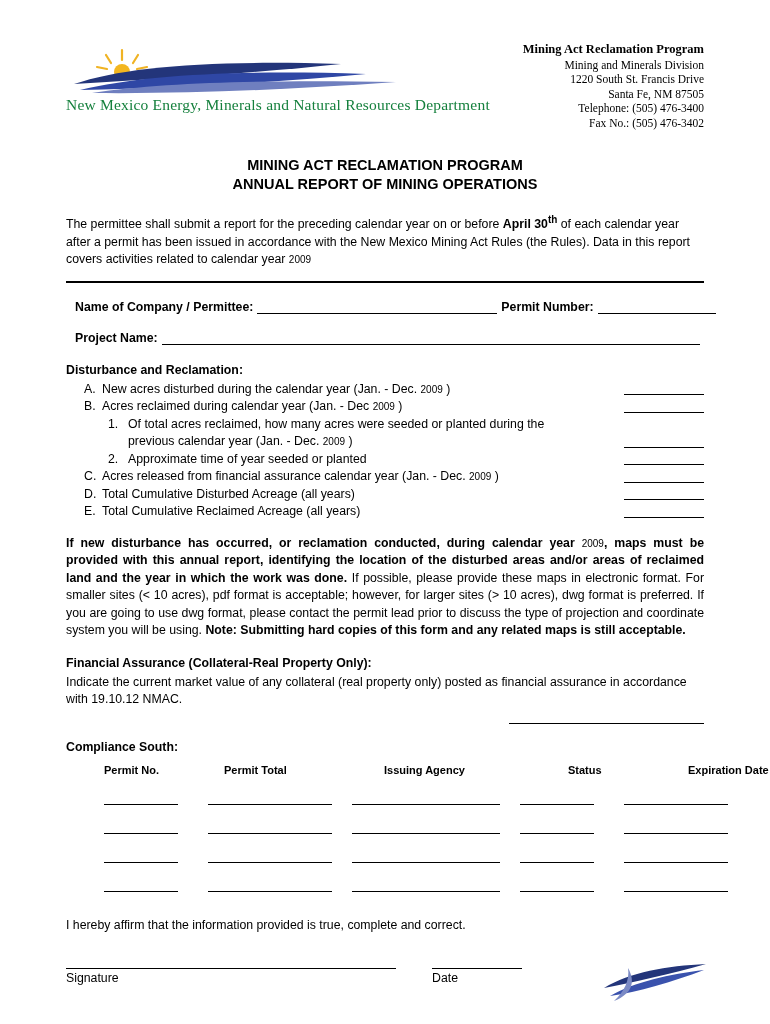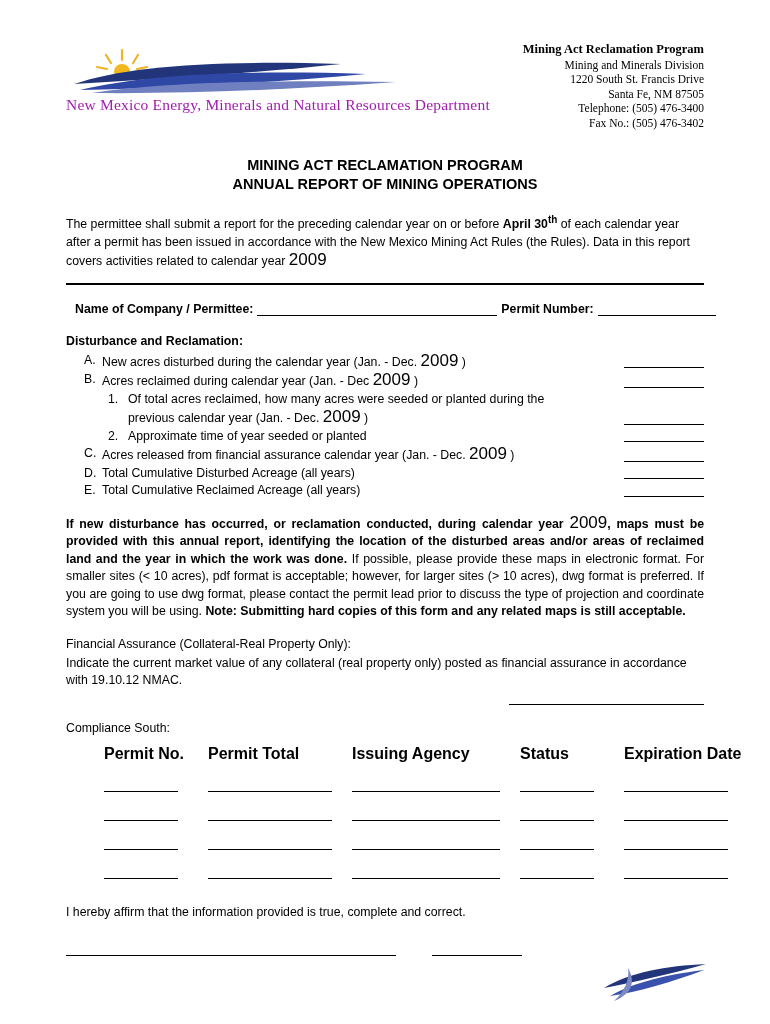--- a/index.html
+++ b/index.html
@@ -39,21 +39,21 @@
   .logo-art {
     position: relative;
     height: 46px;
     width: 400px;
   }
   .logo-art svg { display: block; }
   .logo-text {
     font-family: "Liberation Serif", serif;
     font-size: 15.5px;
     letter-spacing: 0.2px;
-    color: #a21caf;
+    color: #15803d;
     white-space: nowrap;
     margin-top: 2px;
   }
   .addr-block {
     text-align: right;
     font-family: "Liberation Serif", serif;
     font-size: 11.5px;
     line-height: 14.5px;
     color: #000;
     padding-top: 2px;
@@ -80,21 +80,21 @@
 
   .intro {
     font-size: 12.3px;
     line-height: 17.5px;
     margin-top: 17px;
     text-align: left;
   }
   .intro b { font-weight: bold; }
   sup { font-size: 10px; vertical-align: super; }
   .filled {
-    font-size: 17px;
+    font-size: 10px;
   }
 
   .rule {
     border: none;
     border-top: 2.5px solid #000;
     margin: 12px 0 0 0;
     height: 0;
   }
 
   
@@ -157,21 +157,21 @@
 
   .para {
     font-size: 12.3px;
     line-height: 17.5px;
     margin-top: 14px;
     text-align: justify;
   }
 
   .para-label {
     font-size: 12.3px;
-    font-weight: normal;
+    font-weight: bold;
     margin-top: 16px;
   }
   .para-sub {
     font-size: 12.3px;
     line-height: 17.5px;
     margin-top: 4px;
   }
 
   .right-line {
     display: flex;
@@ -192,21 +192,22 @@
     margin-top: 2px;
     text-align: justify;
   }
   .comp-table {
     margin-top: 10px;
     padding-left: 38px;
   }
   .comp-head {
     display: flex;
     font-weight: bold;
-    font-size: 16px;
+    font-size: 11px;
+    gap: 16px;
   }
   .col1 { flex: 0 0 104px; }
   .col2 { flex: 0 0 144px; }
   .col3 { flex: 0 0 168px; }
   .col4 { flex: 0 0 104px; }
   .col5 { flex: 0 0 130px; }
   .comp-row {
     display: flex;
     margin-top: 16px;
   }
@@ -311,20 +312,24 @@
     <hr class="rule">
 
     <div class="name-row">
       <span class="lbl">Name of Company / Permittee:</span>
       <span class="ln fixed-240"></span>
       <span class="lbl">Permit Number</span>
         <span class="lbl">:</span>
       <span class="ln fixed-120"></span>
     </div>
 
+    <div class="name-row">
+      <span class="lbl">Project Name:</span>
+      <span class="ln"></span>
+    </div>
 
     <div class="sec-head">
       <span>Disturbance and Reclamation</span><span>:</span>
     </div>
 
     <div class="list">
 
       <div class="item">
         <span class="mark">A.</span>
         <span class="txt">
@@ -485,20 +490,24 @@
       </div>
     </div>
 
     <div class="affirm">I hereby affirm that the information provided is true, complete and correct.</div>
 
     <div class="sig-lines">
       <span class="s1"></span>
       <span class="spacer"></span>
       <span class="s2"></span>
     </div>
+    <div class="sig-labels">
+      <span class="l1">Signature</span>
+      <span>Date</span>
+    </div>
 
   </div>
 
   <div class="footer-art">
     <svg width="110" height="44" viewBox="0 0 110 44" xmlns="http://www.w3.org/2000/svg">
       <path d="M4 30 C 30 14, 66 8, 106 6 C 70 16, 34 24, 4 30 Z" fill="#23357a"></path>
       <path d="M10 38 C 34 24, 70 16, 104 12 C 72 24, 38 34, 10 38 Z" fill="#3a52ad"></path>
       <path d="M14 43 C 24 34, 30 22, 28 10 C 36 24, 32 36, 14 43 Z" fill="#7b8ac5"></path>
     </svg>
   </div>

